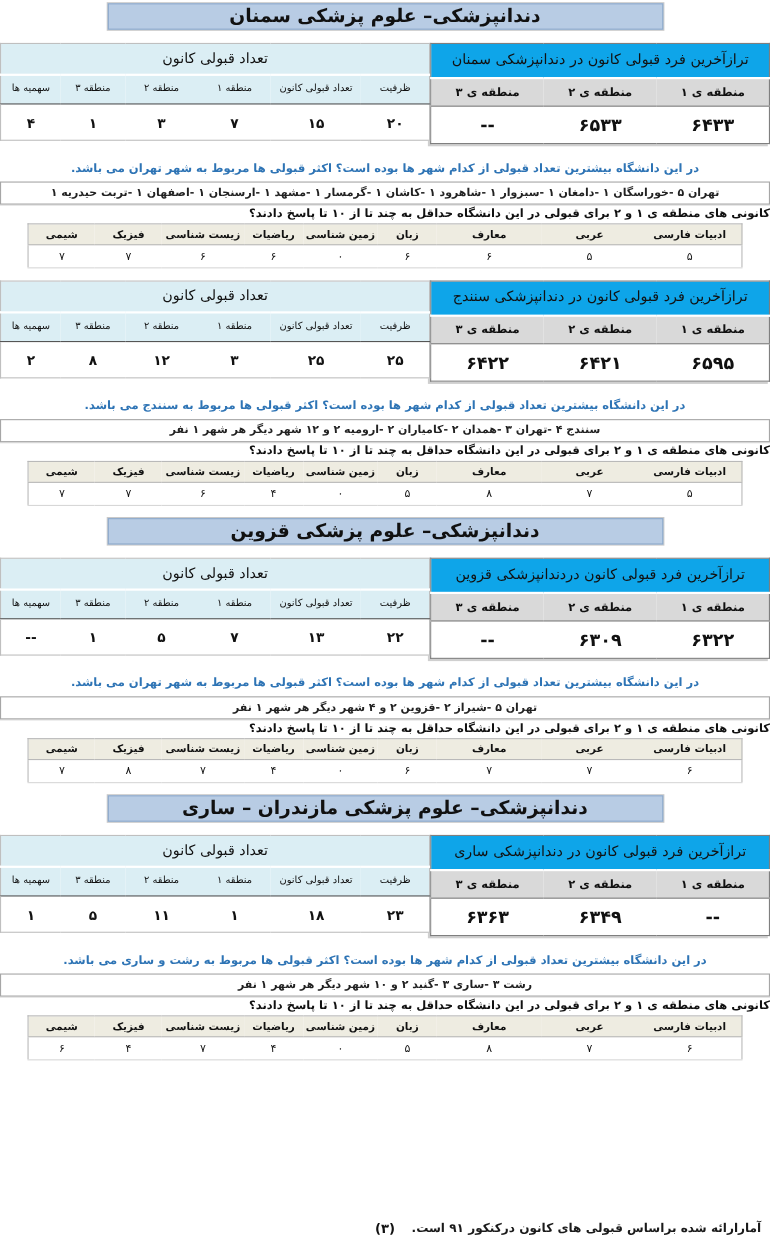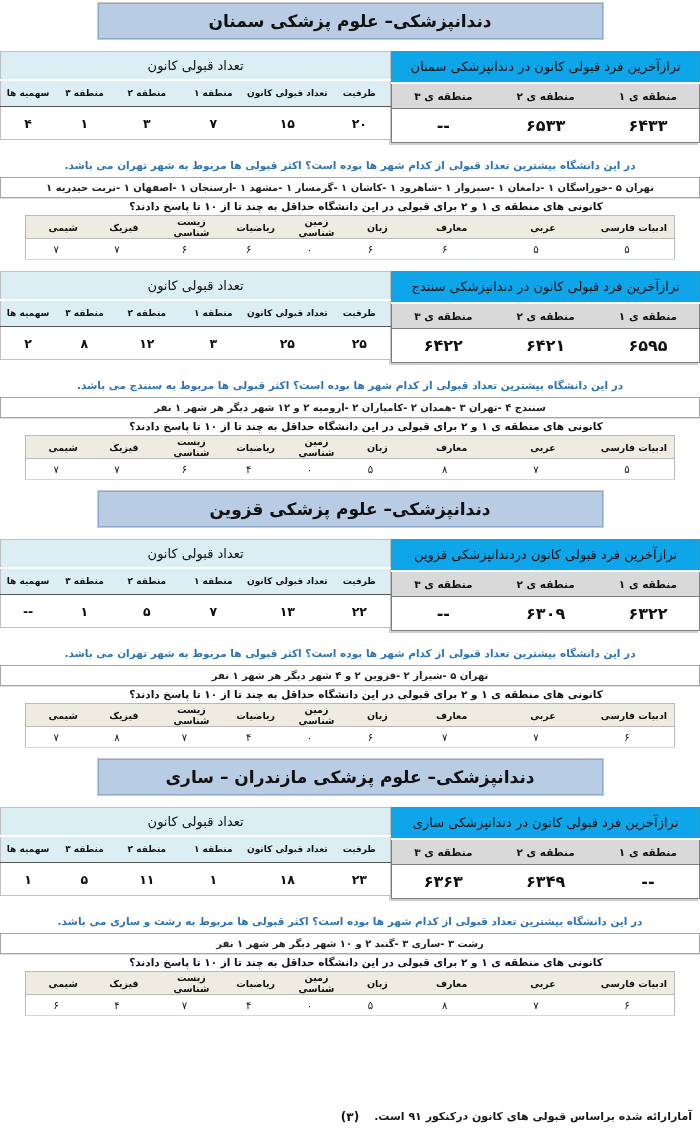--- a/index.html
+++ b/index.html
@@ -9,21 +9,21 @@
     overflow: hidden;
     font-family: "DejaVu Sans", sans-serif;
     direction: rtl;
     padding-top: 3px;
     position: relative;
   }
   .uni { margin-bottom: 0; }
 
   
   .title-bar {
-    width: 505px; height: 36px;
+    width: 505px; height: 24px;
     margin: 0 auto 12px auto;
     background: #b8cce4;
     border: 1px solid #8eaacc;
     box-shadow: 0 0 0 1px #c9c9c9;
     display: flex; align-items: center; justify-content: center;
     font-size: 17px; font-weight: bold; color: #111;
   }
 
   
   .tables-row {
@@ -51,21 +51,21 @@
 
   
   .count-table { width: 408px; border: 1px solid #bfbfbf; }
   .count-table .ct-title {
     background: #dbeef4; height: 28px;
     font-size: 13px; font-weight: normal; text-align: center; color: #111;
     border-bottom: 2px solid #ffffff;
   }
   .count-table th {
     background: #dbeef4; height: 27px;
-    font-size: 9px; font-weight: bold; text-align: center; color: #111;
+    font-size: 9px; font-weight: normal; text-align: center; color: #111;
     border-bottom: 1px solid #555;
   }
   .count-table td.cv {
     height: 33px; background: #fff; text-align: center;
     font-size: 12.5px; font-weight: bold; color: #111;
   }
   .count-table col.c-cap { width: 16%; }
   .count-table col.c-adm { width: 21%; }
   .count-table col.c-r1  { width: 17%; }
   .count-table col.c-r2  { width: 17%; }
@@ -82,32 +82,31 @@
   .city-box {
     width: 100%; min-height: 21px;
     border: 1px solid #a6a6a6; box-shadow: 0 1px 0 #dddddd;
     background: #fff;
     display: flex; align-items: center; justify-content: center;
     font-size: 10px; font-weight: bold; color: #222;
     margin-bottom: 2px;
   }
   
   .subj-q {
-    text-align: center; color: #111;
+    text-align: right; color: #111;
     font-size: 10.5px; font-weight: bold;
     margin-bottom: 3px;
     padding-left: 32px;
   }
   
   .subject-table { width: 650px; margin: 0 auto 11px auto; border: 1px solid #b9b9b9; }
   .subject-table th {
     background: #eeece1; height: 19px;
     font-size: 9.5px; font-weight: bold; color: #111; text-align: center;
     border-bottom: 1px solid #b9b9b9;
-    padding-left: 14px;
   }
   .subject-table td {
     background: #fff; height: 21px;
     font-size: 10px; color: #111; text-align: center;
     border-bottom: 1px solid #d7d7d7;
   }
   .subject-table col.s1 { width: 14%; }
   .subject-table col.s2 { width: 13%; }
   .subject-table col.s3 { width: 14%; }
   .subject-table col.s4 { width: 8%;  }

